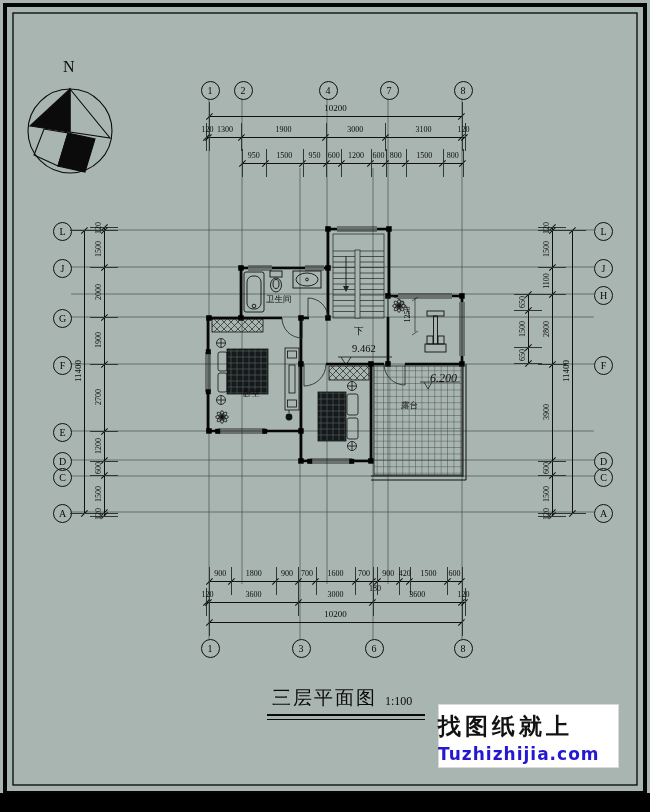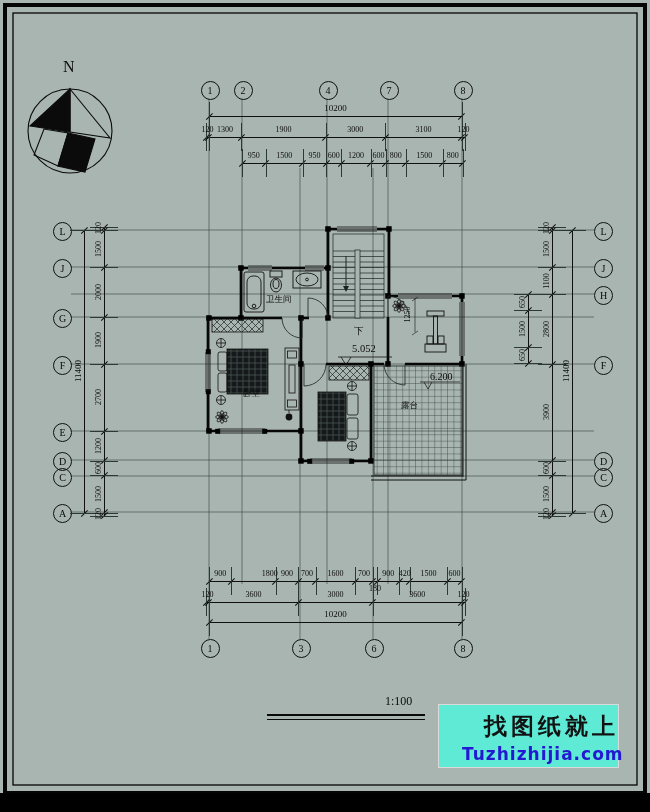--- a/index.html
+++ b/index.html
@@ -16,23 +16,23 @@
             transform:translate(-50%,-100%);letter-spacing:0;}
   .dimlabel.below{transform:translate(-50%,0);}
   .dimlabel.vert{transform:translate(-50%,-50%) rotate(-90deg);}
   .dimlabel.big{font-size:9px;}
   .planlabel{position:absolute;color:#0b0b0b;white-space:nowrap;}
   .cjk{font-family:"DejaVu Sans",sans-serif;}
   .lvl{font-family:"Liberation Serif",serif;}
   .north-n{position:absolute;font:16px "Liberation Serif",serif;color:#0b0b0b;}
   .titleblock{position:absolute;color:#0a0a0a;}
   .rule{position:absolute;background:#0a0a0a;}
-  .wm{position:absolute;background:#5eead4;text-align:right;box-shadow:0 0 0 1px #dadada inset;}
+  .wm{position:absolute;background:#ffffff;text-align:left;box-shadow:0 0 0 1px #dadada inset;}
   .wm .l1{font:bold 23px/36px "DejaVu Sans",sans-serif;color:#121212;letter-spacing:4px;margin-top:4px;}
-  .wm .l2{font:bold 17px/20px "DejaVu Sans",sans-serif;letter-spacing:1px;padding-left:24px;}
+  .wm .l2{font:bold 17px/20px "DejaVu Sans",sans-serif;letter-spacing:1px;}
 </style>
 </head>
 <body>
 
 <div class="page">
 
   <svg class="lw" width="650" height="812" viewBox="0 0 650 812">
     <defs>
       <pattern id="tiles" width="6.4" height="6.4" patternUnits="userSpaceOnUse">
         <path d="M6.4,0 L6.4,6.4 M0,6.4 L6.4,6.4" stroke="#27312e" stroke-width="0.7" fill="none"></path>
@@ -245,24 +245,25 @@
       <path d="M424,382 L428,389 L432,382"></path>
     </g>
   </svg>
 
   <div class="north-n abs" style="left:63px;top:58px;">N</div>
 
   <div class="planlabel cjk" style="left:266px;top:294px;font-size:8.5px;">卫生间</div>
   <div class="planlabel cjk" style="left:243px;top:388px;font-size:8.5px;">卧室</div>
   <div class="planlabel cjk" style="left:401px;top:400px;font-size:8.5px;">露台</div>
   <div class="planlabel cjk" style="left:354px;top:325px;font-size:9.5px;">下</div>
-  <div class="planlabel lvl" style="left:352px;top:343px;font-size:10.5px;">5.052</div>
-  <div class="planlabel lvl" style="left:430px;top:371px;font-size:10px;">6.200</div>
+  <div class="planlabel lvl" style="left:352px;top:343px;font-size:10.5px;">9.462</div>
+  <div class="planlabel lvl" style="left:430px;top:371px;font-size:12px;font-style:italic;">6.200</div>
   <div class="planlabel lvl" style="left:399px;top:310px;font-size:8px;transform:rotate(-90deg);">1250</div>
 
+  <div class="titleblock cjk" style="left:272px;top:685px;font-size:19px;letter-spacing:2px;">三层平面图</div>
   <div class="titleblock lvl" style="left:385px;top:694px;font-size:12px;">1:100</div>
   <div class="rule" style="left:267px;top:714px;width:158px;height:2.4px;"></div>
   <div class="rule" style="left:267px;top:719px;width:158px;height:1px;"></div>
 
   <div class="wm" style="left:438px;top:704px;width:181px;height:64px;">
     <div class="l1 cjk">找图纸就上</div>
     <div class="l2" id="wm-l2" style="color: rgb(36, 24, 210);">Tuzhizhijia.com</div>
   </div>
 
   <div id="overlay">
@@ -366,21 +367,21 @@
       <div class="stub" style="left: 377.144px; top: 567px; width: 1px; height: 28px;"></div>
       <div class="tick" style="left: 394.964px; top: 580.8px;"></div>
       <div class="stub" style="left: 399.464px; top: 567px; width: 1px; height: 28px;"></div>
       <div class="tick" style="left: 405.38px; top: 580.8px;"></div>
       <div class="stub" style="left: 409.88px; top: 567px; width: 1px; height: 28px;"></div>
       <div class="tick" style="left: 442.58px; top: 580.8px;"></div>
       <div class="stub" style="left: 447.08px; top: 567px; width: 1px; height: 28px;"></div>
       <div class="tick" style="left: 457.46px; top: 580.8px;"></div>
       <div class="stub" style="left: 461.96px; top: 567px; width: 1px; height: 28px;"></div>
       <div class="dimlabel" style="left: 220.16px; top: 578px;">900</div>
-      <div class="dimlabel" style="left: 253.64px; top: 578px; margin-left: 16px;">1800</div>
+      <div class="dimlabel" style="left: 253.64px; top: 578px;">1800</div>
       <div class="dimlabel" style="left: 287.12px; top: 578px;">900</div>
       <div class="dimlabel" style="left: 306.96px; top: 578px;">700</div>
       <div class="dimlabel" style="left: 335.48px; top: 578px;">1600</div>
       <div class="dimlabel" style="left: 364px; top: 578px;">700</div>
       <div class="dimlabel below" style="left: 374.912px; top: 584px;">180</div>
       <div class="dimlabel" style="left: 388.304px; top: 578px;">900</div>
       <div class="dimlabel" style="left: 404.672px; top: 578px;">420</div>
       <div class="dimlabel" style="left: 428.48px; top: 578px;">1500</div>
       <div class="dimlabel" style="left: 454.52px; top: 578px;">600</div>
       <div class="dline" style="left: 206px; top: 602px; width: 258.912px; height: 1px;"></div>

